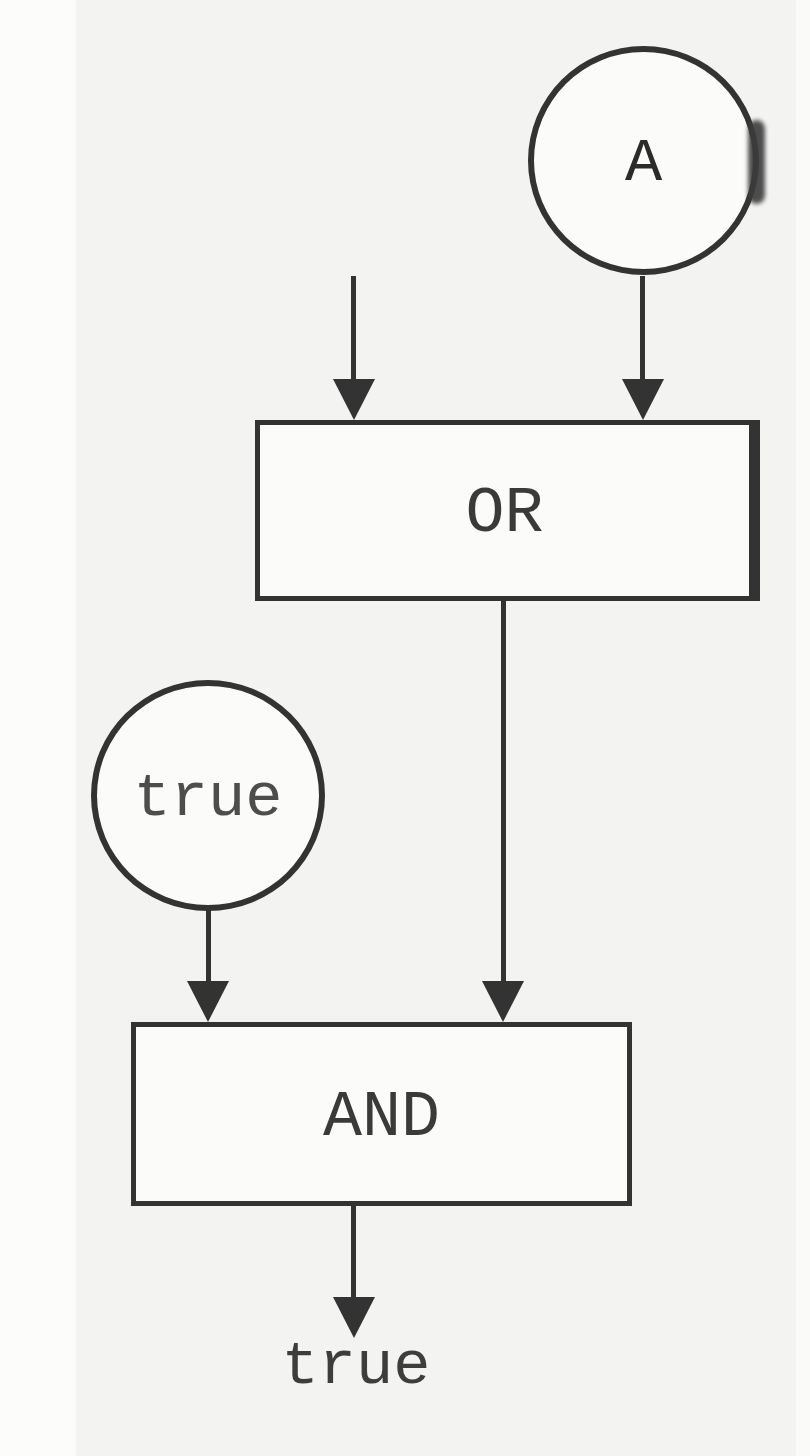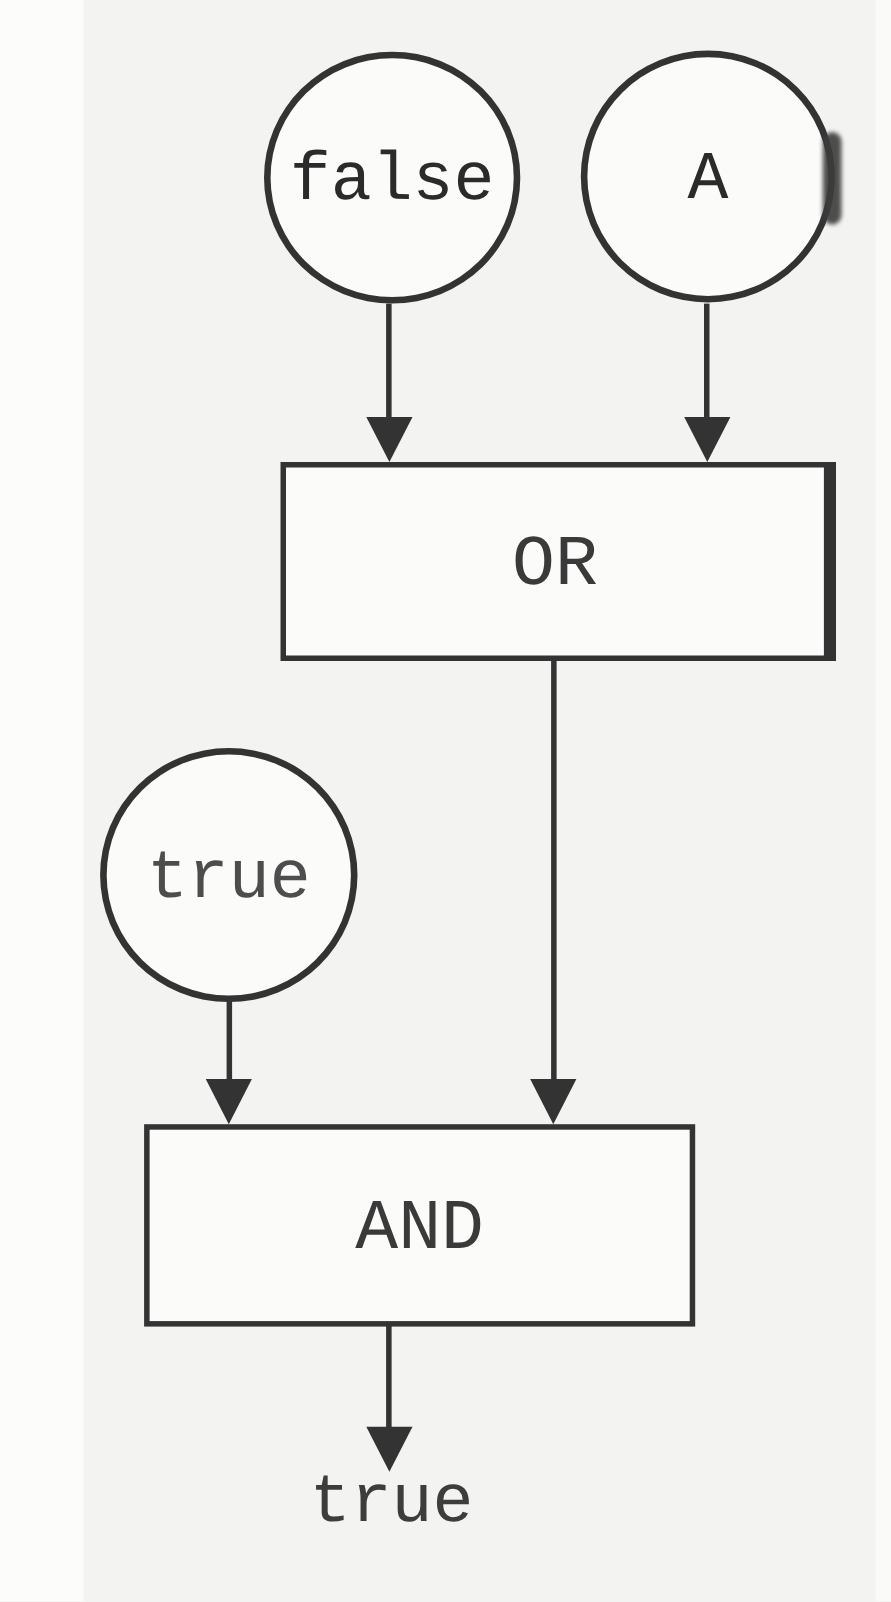--- a/index.html
+++ b/index.html
@@ -127,23 +127,20 @@
   }
 </style>
 </head>
 <body>
 
 <div class="canvas">
 
   <div class="margin-strip"></div>
   <div class="margin-strip-right"></div>
 
-  <div class="circle" id="node-false">
-    <span class="node-label">false</span>
-  </div>
 
   <div class="circle" id="node-a">
     <span class="node-label">A</span>
   </div>
 
   <div class="smudge"></div>
 
   <div>
     <div class="arrow-line" id="edge-false-line"></div>
     <div class="arrow-head" id="edge-false-head"></div>

